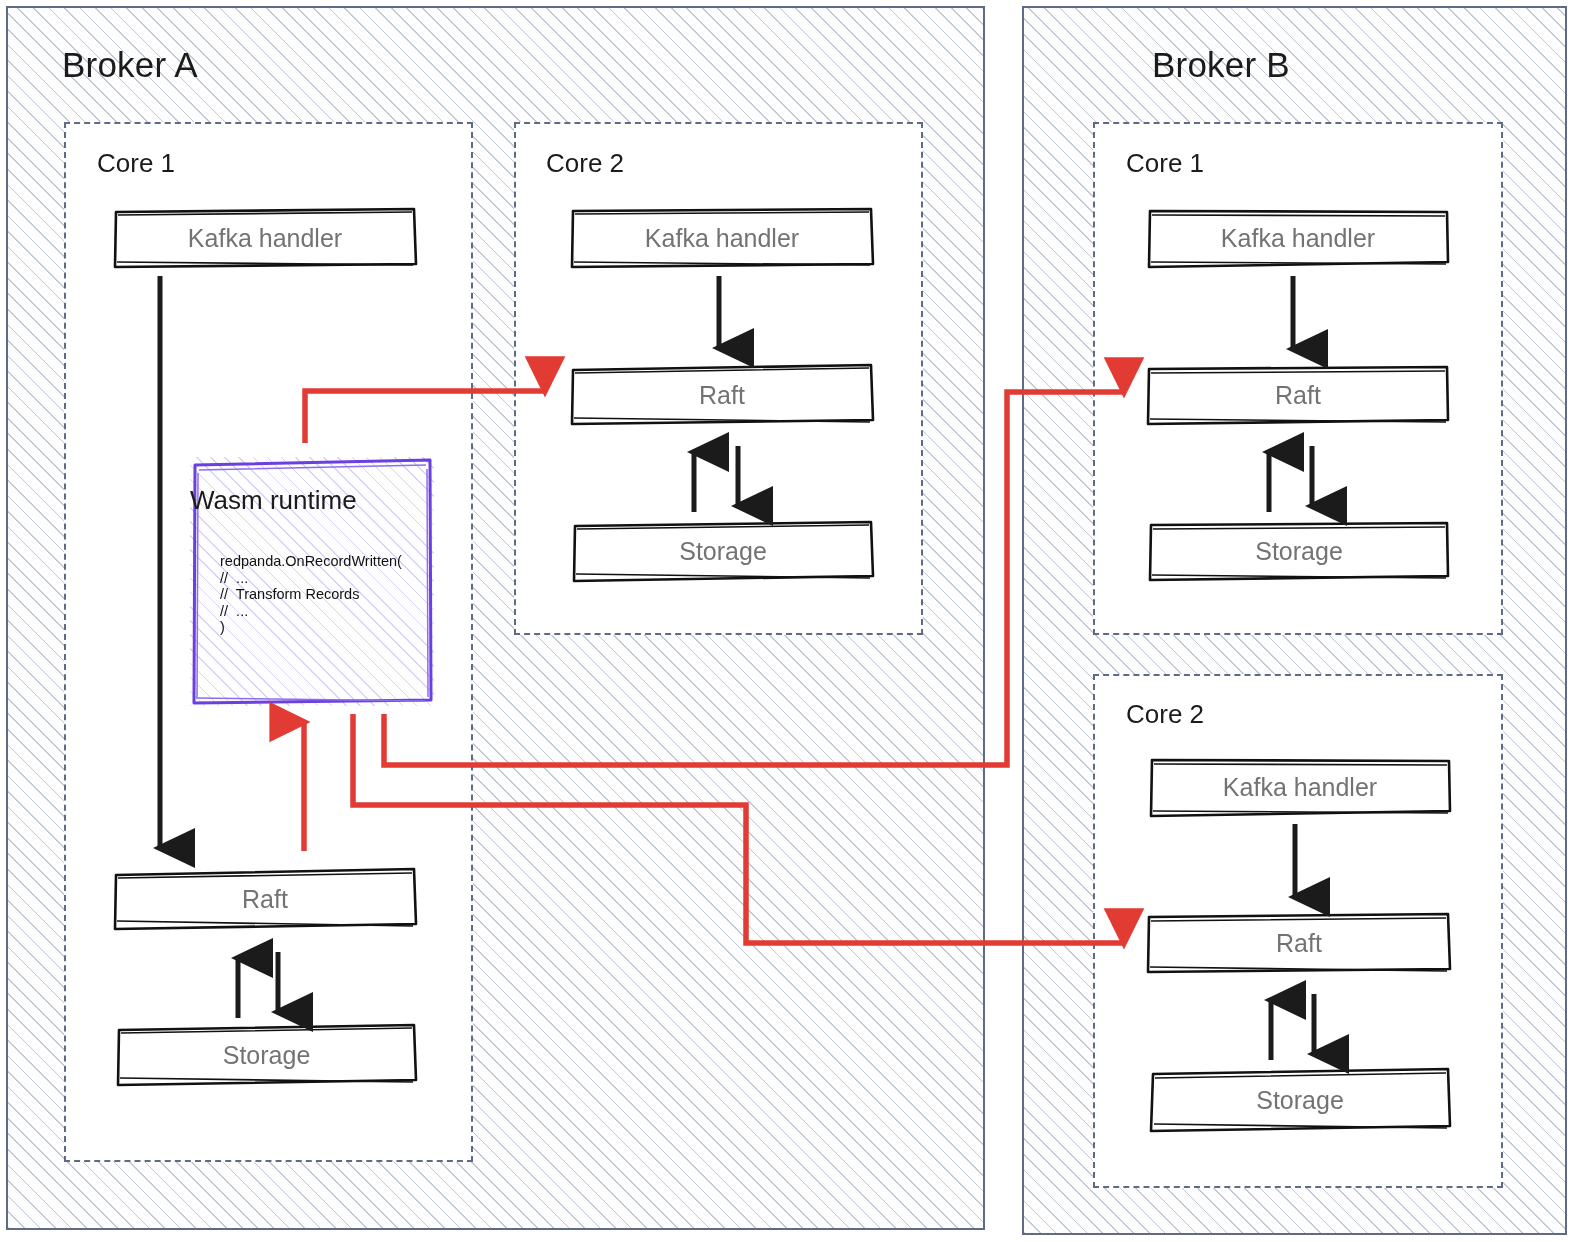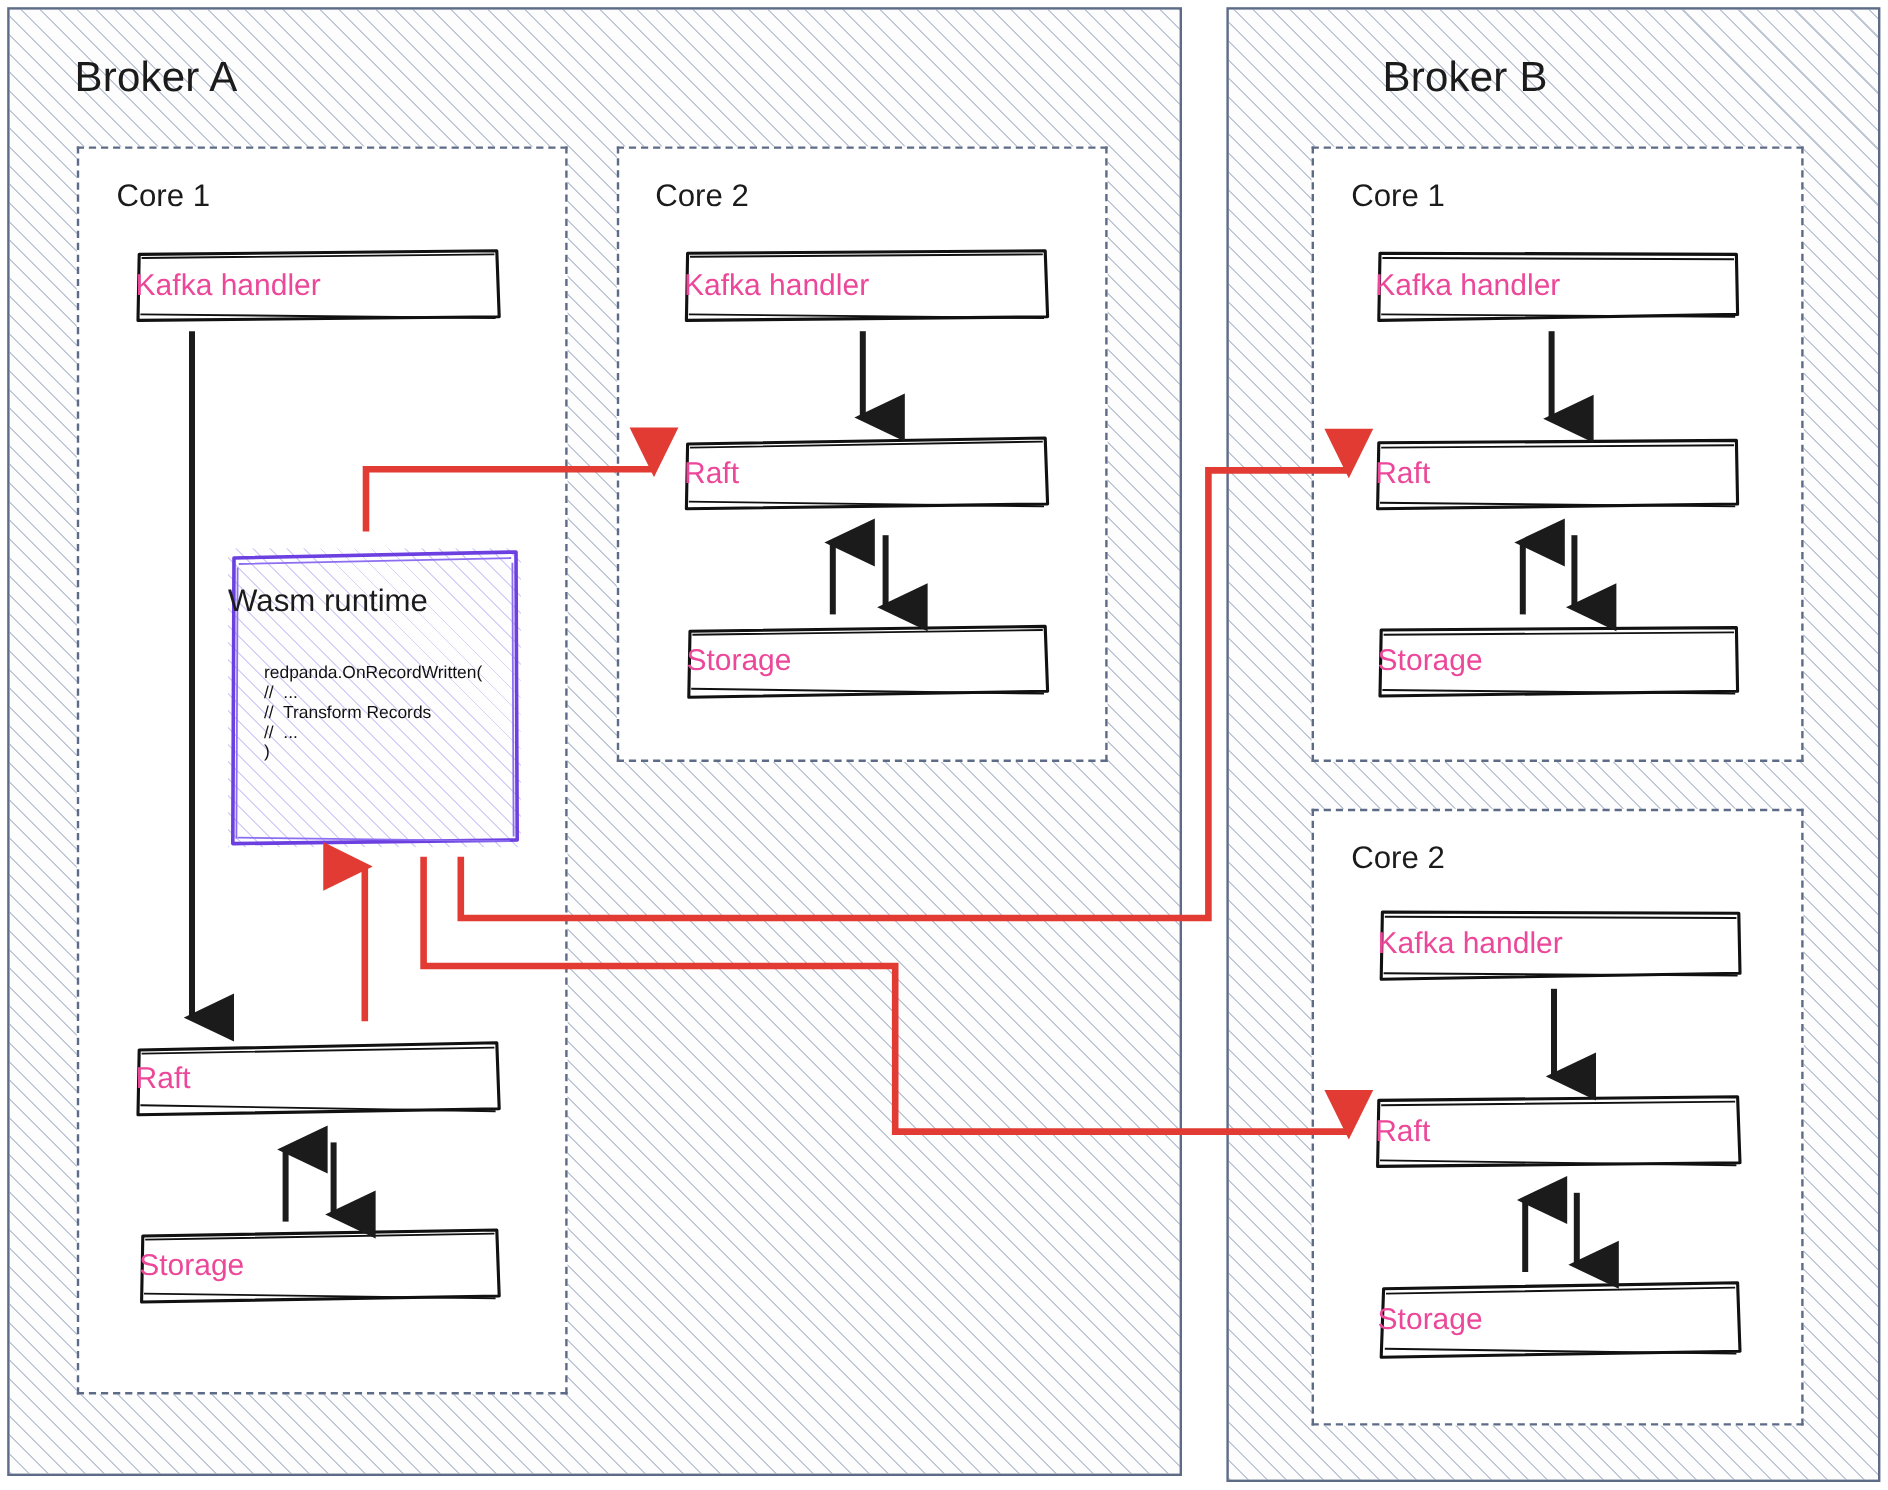--- a/index.html
+++ b/index.html
@@ -43,23 +43,23 @@
   
   .node{
     position:absolute;
     box-sizing:border-box;
   }
   .node svg{position:absolute;left:0;top:0;overflow:visible;}
   .node-label{
     position:absolute;
     left:0;right:0;top:50%;
     transform:translateY(-50%);
-    text-align:left;
+    text-align:center;
     font-size:25px;
-    color:#ec4899;
+    color:#737373;
     white-space:nowrap;
   }
 
   
   .wasm{
     position:absolute;
     box-sizing:border-box;
     background-color:#fefeff;
     background-image:repeating-linear-gradient(45deg,
         rgba(150,130,235,.35) 0px,

